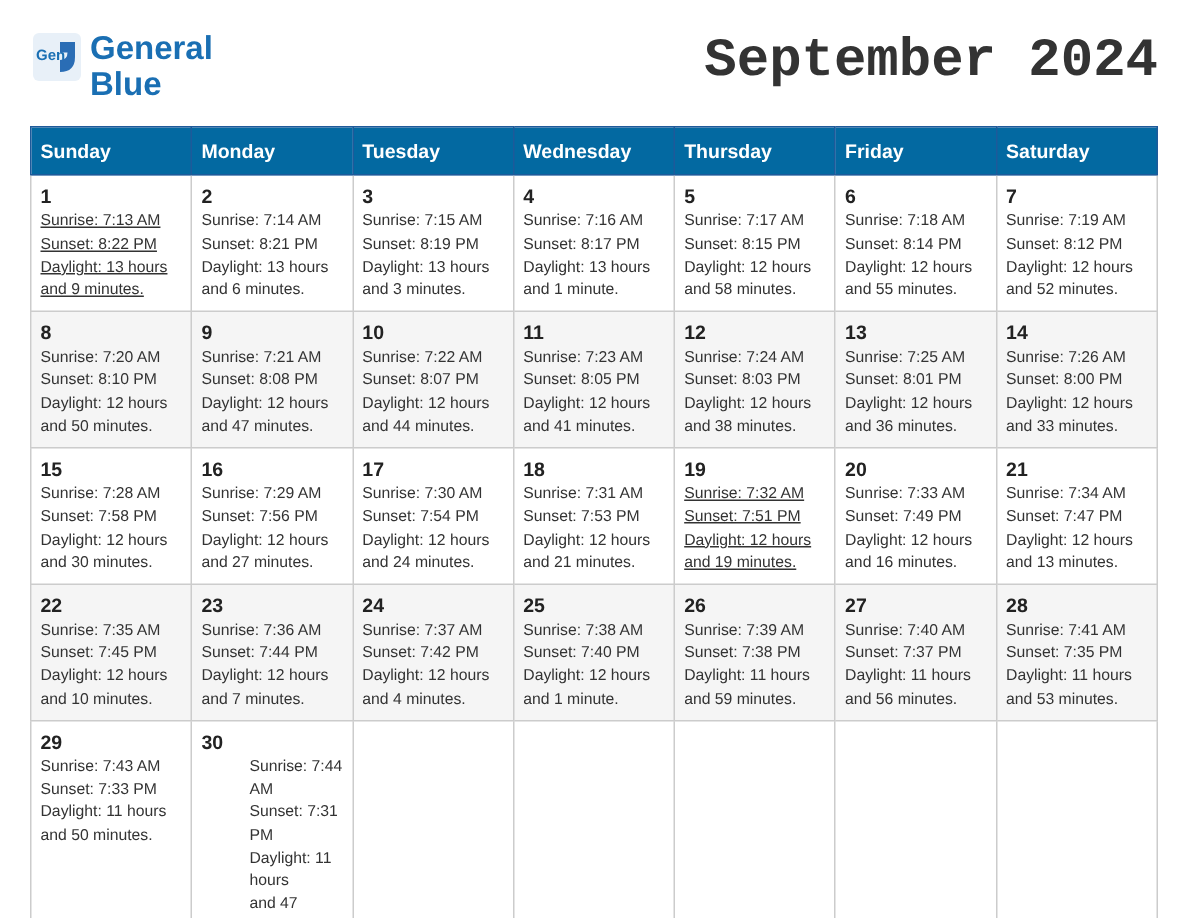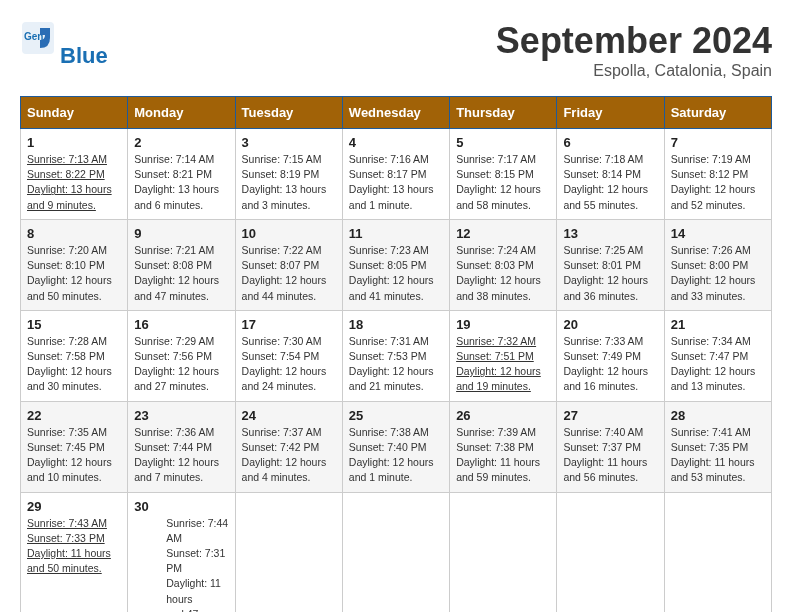--- a/index.html
+++ b/index.html
@@ -32,32 +32,33 @@
       height: 36px;
       margin-right: 4px;
     }
     .title-block {
       text-align: right;
     }
     .month-title {
       font-size: 36px;
       font-weight: bold;
       color: #333;
+      font-family: Liberation Mono, monospace;
     }
     .location {
       font-size: 16px;
       color: #555;
     }
     .calendar {
       width: 100%;
       border-collapse: collapse;
       font-size: 11px;
     }
     .calendar th {
-      background: #a16207;
+      background: #0369a1;
       color: #fff;
       padding: 8px 6px;
       text-align: left;
       font-size: 13px;
       font-weight: bold;
       border: 1px solid #1e5a9a;
     }
     .calendar td {
       vertical-align: top;
       padding: 6px;
@@ -91,28 +92,27 @@
 
 <div class="header">
   <div class="logo">
     <svg class="logo-icon" viewBox="0 0 36 36">
       <rect x="2" y="2" width="32" height="32" rx="4" fill="#e8f0f8"></rect>
       <text x="4" y="20" font-size="10" font-weight="bold" fill="#1a6fb3">Gen</text>
       <path d="M20 8 L30 8 L30 18 Q30 28 20 28 L20 20 Q25 20 25 15 L20 15 Z" fill="#2a6db5"></path>
     </svg>
     <div>
       <div class="logo-text">
-        <br>
+        <span class="blue">General</span><br>
         <span class="blue">Blue</span>
       </div>
     </div>
   </div>
   <div class="title-block">
     <div class="month-title">September 2024</div>
-    <div class="location">Espolla, Catalonia, Spain</div>
   </div>
 </div>
 
 <table class="calendar">
   <thead>
     <tr>
     <th>Sunday</th>
         <th>Monday</th>
         <th>Tuesday</th>
         <th>Wednesday</th>
@@ -322,21 +322,21 @@
           <span class="day-number">28</span>
           <div class="day-info" style="white-space: pre-line;">Sunrise: 7:41 AM
 Sunset: 7:35 PM
 Daylight: 11 hours
 and 53 minutes.</div>
         </td>
       </tr>
       <tr class="week-row">
         <td>
           <span class="day-number">29</span>
-          <div class="day-info" style="white-space: pre-line; text-decoration: underline;">Sunrise: 7:43 AM
+          <div class="day-info" style="white-space: pre-line;">Sunrise: 7:43 AM
 Sunset: 7:33 PM
 Daylight: 11 hours
 and 50 minutes.</div>
         </td>
         <td>
           <span class="day-number">30</span>
           <div class="day-info" style="white-space: pre-line; margin-left: 32px;">Sunrise: 7:44 AM
 Sunset: 7:31 PM
 Daylight: 11 hours
 and 47 minutes.</div>

